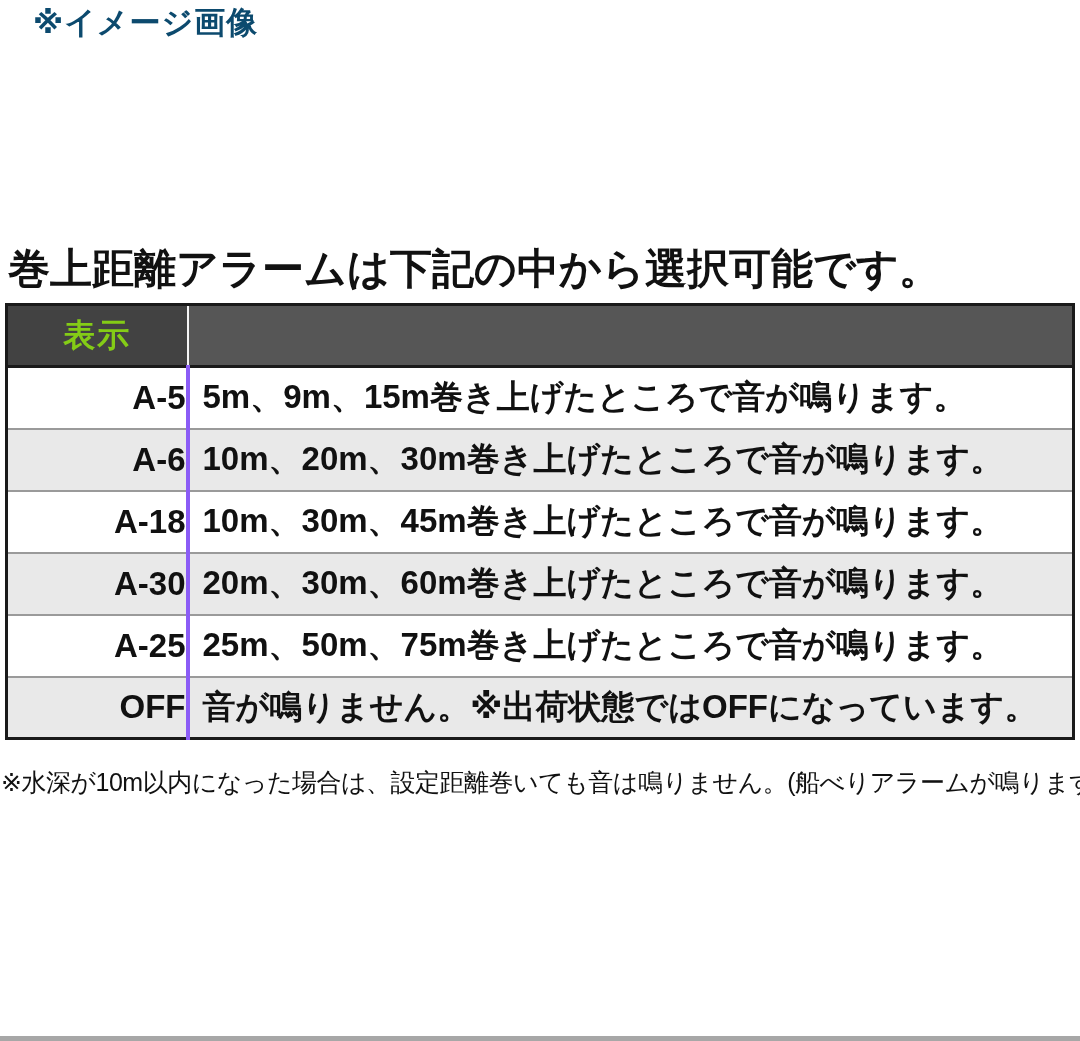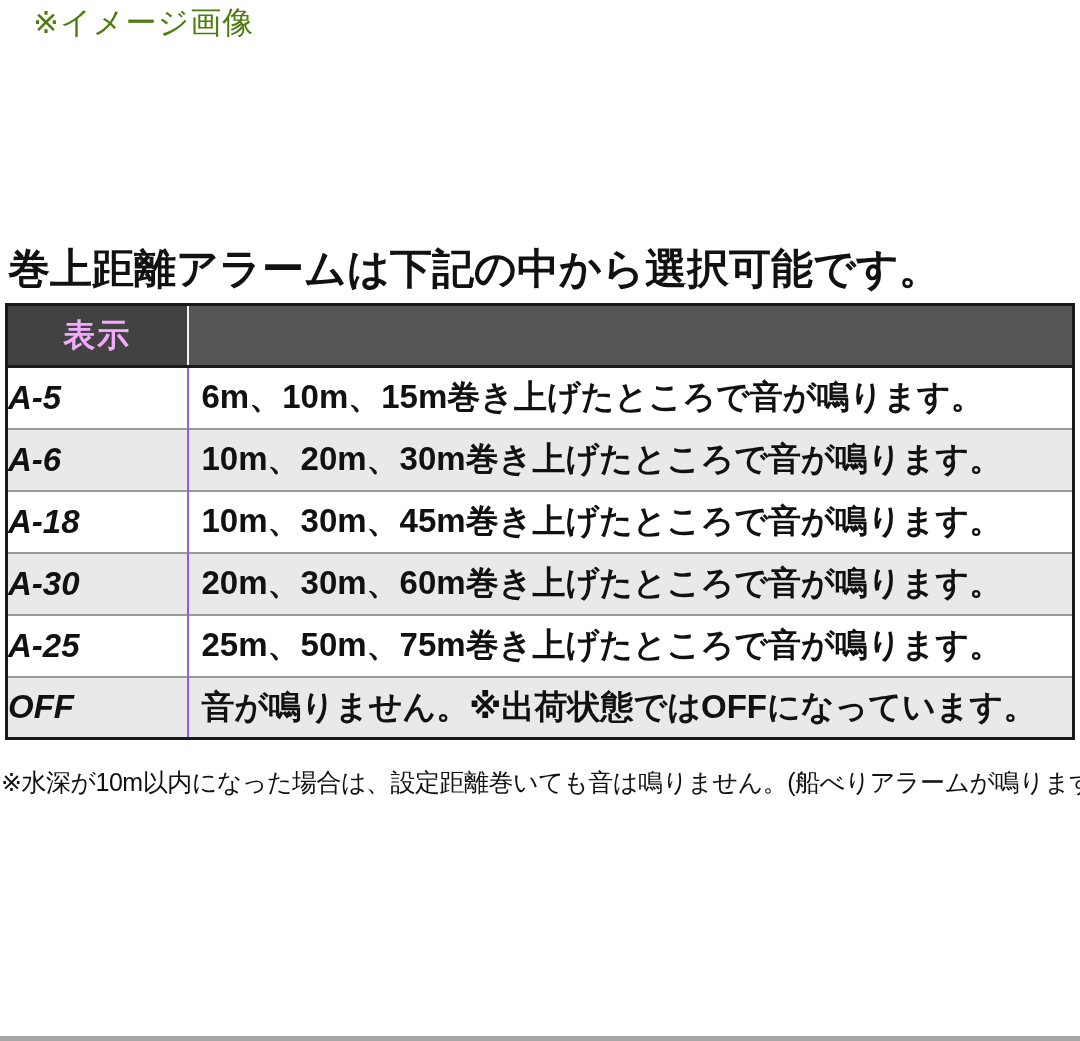--- a/index.html
+++ b/index.html
@@ -11,22 +11,22 @@
   }
   .page {
     position: relative;
     width: 1080px; height: 1041px;
     background: #ffffff;
   }
   .watermark {
     position: absolute;
     left: 33px; top: 2px;
     font-size: 31px;
-    font-weight: 400;
-    color: #4d7c0f;
+    font-weight: 700;
+    color: #0c4a6e;
     letter-spacing: 1px;
     white-space: nowrap;
   }
   .title {
     position: absolute;
     left: 8px; top: 245px;
     font-size: 42px;
     line-height: 48px;
     font-weight: 800;
     color: #111111;
@@ -38,44 +38,43 @@
     left: 5px; top: 303px;
     width: 1070px;
     border-collapse: collapse;
     table-layout: fixed;
     border: 3px solid #1a1a1a;
   }
   table.spec-table col.col-display { width: 181px; }
   table.spec-table th {
     height: 62px;
     background: #424242;
-    color: #f0abfc;
+    color: #84cc16;
     font-size: 32px;
     font-weight: 700;
     text-align: center;
     vertical-align: middle;
     letter-spacing: 2px;
   }
   table.spec-table th.th-description {
     background: #565656;
     border-left: 2px solid #f5f5f5;
   }
   table.spec-table thead tr { border-bottom: 3px solid #1a1a1a; }
   table.spec-table td {
     height: 62px;
     font-size: 33px;
     font-weight: 700;
     color: #111111;
     vertical-align: middle;
     white-space: nowrap;
   }
   table.spec-table td.cell-display {
-    text-align: left;
-    border-right: 2px solid #8b5cf6;
-    font-style: italic;
+    text-align: right;
+    border-right: 4px solid #8b5cf6;
   }
   table.spec-table td.cell-description {
     padding-left: 13px;
     letter-spacing: 0px;
   }
   table.spec-table tbody tr { background: #ffffff; }
   table.spec-table tbody tr:nth-child(even) { background: #e9e9e9; }
   table.spec-table tbody tr + tr { border-top: 2px solid #9a9a9a; }
   .footnote {
     position: absolute;
@@ -110,21 +109,21 @@
     </colgroup>
     <thead>
       <tr>
         <th class="th-display">表示</th>
         <th class="th-description"></th>
       </tr>
     </thead>
     <tbody>
       <tr>
         <td class="cell-display">A-5</td>
-        <td class="cell-description">6m、10m、15m巻き上げたところで音が鳴ります。</td>
+        <td class="cell-description">5m、9m、15m巻き上げたところで音が鳴ります。</td>
       </tr>
       <tr>
         <td class="cell-display">A-6</td>
         <td class="cell-description">10m、20m、30m巻き上げたところで音が鳴ります。</td>
       </tr>
       <tr>
         <td class="cell-display">A-18</td>
         <td class="cell-description">10m、30m、45m巻き上げたところで音が鳴ります。</td>
       </tr>
       <tr>

